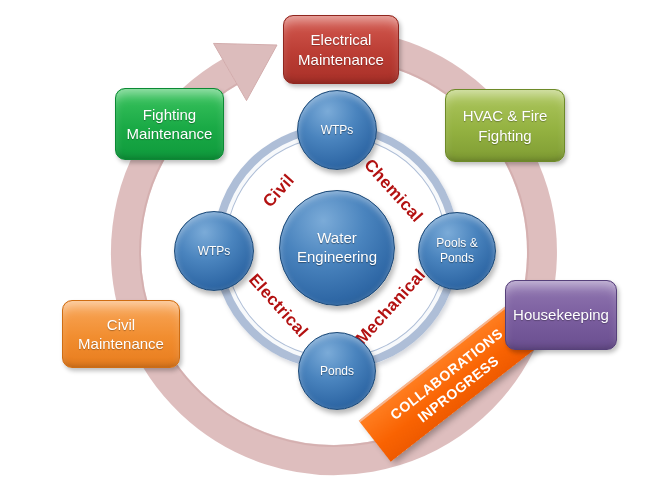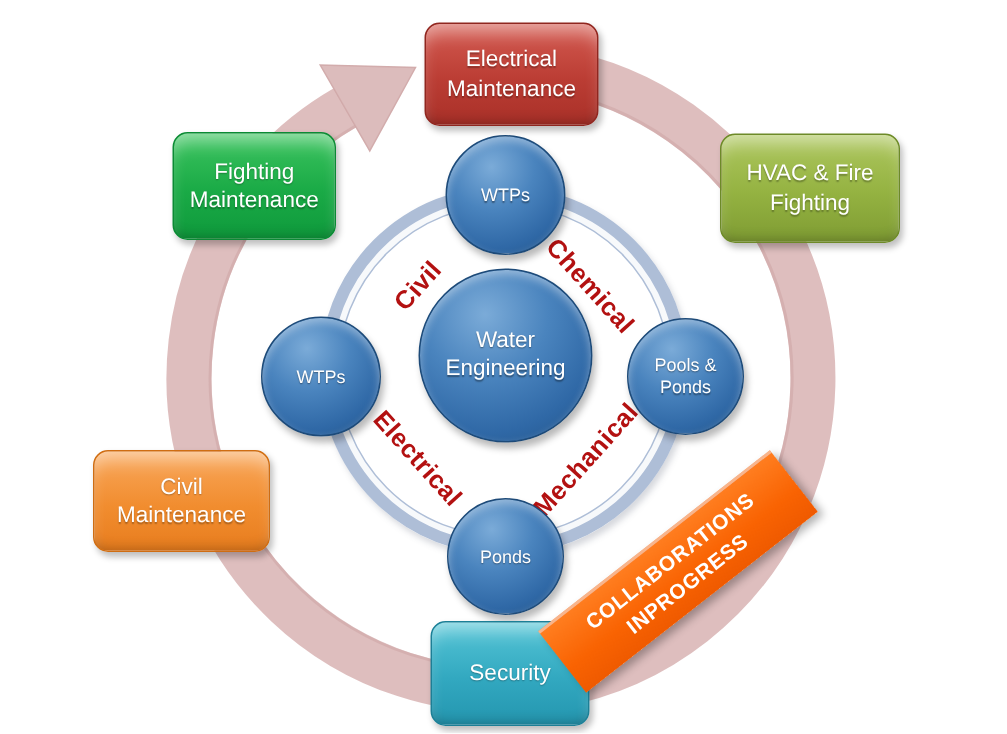--- a/index.html
+++ b/index.html
@@ -22,21 +22,21 @@
 
   
   .node{
     position:absolute;border-radius:50%;color:#fff;display:flex;align-items:center;justify-content:center;
     text-align:center;white-space:pre-line;line-height:1.25;font-size:12px;
     background:radial-gradient(circle at 38% 26%, #7babd8 0%, #4a84be 38%, #2f68a6 72%, #235385 100%);
     border:1px solid #1d4a78;
     box-shadow:inset 0 3px 6px rgba(255,255,255,.4), 2px 4px 5px rgba(0,0,0,.28);
     text-shadow:0 1px 1px rgba(0,0,0,.4);
   }
-  .node-center{left:279px;top:179px;width:114px;height:114px;font-size:15px;}
+  .node-center{left:279px;top:190px;width:114px;height:114px;font-size:15px;}
   .node-top{left:297px;top:90px;width:78px;height:78px;}
   .node-right{left:418px;top:212px;width:76px;height:76px;align-items:center;}
   .node-bottom{left:298px;top:332px;width:76px;height:76px;}
   .node-left{left:174px;top:211px;width:78px;height:78px;}
 
   
   .ring-label{
     position:absolute;font-weight:bold;font-size:17px;color:#b31111;letter-spacing:.3px;white-space:nowrap;
     text-shadow:-1px -1px 0 #fff,1px -1px 0 #fff,-1px 1px 0 #fff,1px 1px 0 #fff,0 0 4px #fff;
   }
@@ -49,21 +49,21 @@
   .box{
     position:absolute;border-radius:10px;color:#fff;display:flex;align-items:center;justify-content:center;
     text-align:center;white-space:pre-line;line-height:1.3;font-size:15px;
     text-shadow:0 1px 1px rgba(0,0,0,.3);
     box-shadow:2px 3px 4px rgba(0,0,0,.25),
                inset 0 10px 12px -5px rgba(255,255,255,.5),
                inset 0 -7px 9px -7px rgba(0,0,0,.3);
   }
   .box-red   {left:283px;top:15px; width:114px;height:67px;background:linear-gradient(180deg,#d45b51,#bb3d34 55%,#a93028);border:1px solid #8f261f;}
   .box-green {left:115px;top:88px; width:107px;height:70px;background:linear-gradient(180deg,#3cc45f,#1aaa46 55%,#0f9a3c);border:1px solid #0b8a34;}
-  .box-olive {left:445px;top:89px; width:118px;height:71px;background:linear-gradient(180deg,#aec75f,#94b241 55%,#7f9c33);border:1px solid #6d8a28;margin-left:35px;}
+  .box-olive {left:445px;top:89px; width:118px;height:71px;background:linear-gradient(180deg,#aec75f,#94b241 55%,#7f9c33);border:1px solid #6d8a28;}
   .box-orange{left:62px; top:300px;width:116px;height:66px;background:linear-gradient(180deg,#f9a85c,#f18d2f 55%,#e87d1e);border:1px solid #cf6d12;}
   .box-purple{left:505px;top:280px;width:110px;height:68px;background:linear-gradient(180deg,#9278b2,#7a5d9e 55%,#6a4f90);border:1px solid #56407a;}
   .box-teal  {left:287px;top:414px;width:104px;height:68px;background:linear-gradient(180deg,#55c5d6,#32a8c0 55%,#2496af);border:1px solid #1c7f96;}
 
   
   .banner{
     position:absolute;left:354px;top:355px;width:196px;height:50px;
     transform:rotate(-38deg);
     background:linear-gradient(180deg,#ff7d1f,#f96302 60%,#ef5a00);
     border-top:2px solid rgba(255,255,255,.55);
@@ -100,19 +100,19 @@
 Engineering</span></div>
 
   <div class="box box-red"><span>Electrical
 Maintenance</span></div>
   <div class="box box-green"><span>Fighting
 Maintenance</span></div>
   <div class="box box-olive"><span>HVAC &amp; Fire
 Fighting</span></div>
   <div class="box box-orange"><span>Civil
 Maintenance</span></div>
-  <div class="box box-teal"><span>Security</span></div>
 
   <div class="banner"><span>COLLABORATIONS
 INPROGRESS</span></div>
 
+  <div class="box box-purple"><span>Housekeeping</span></div>
 
 </div>
 
 </body></html>

